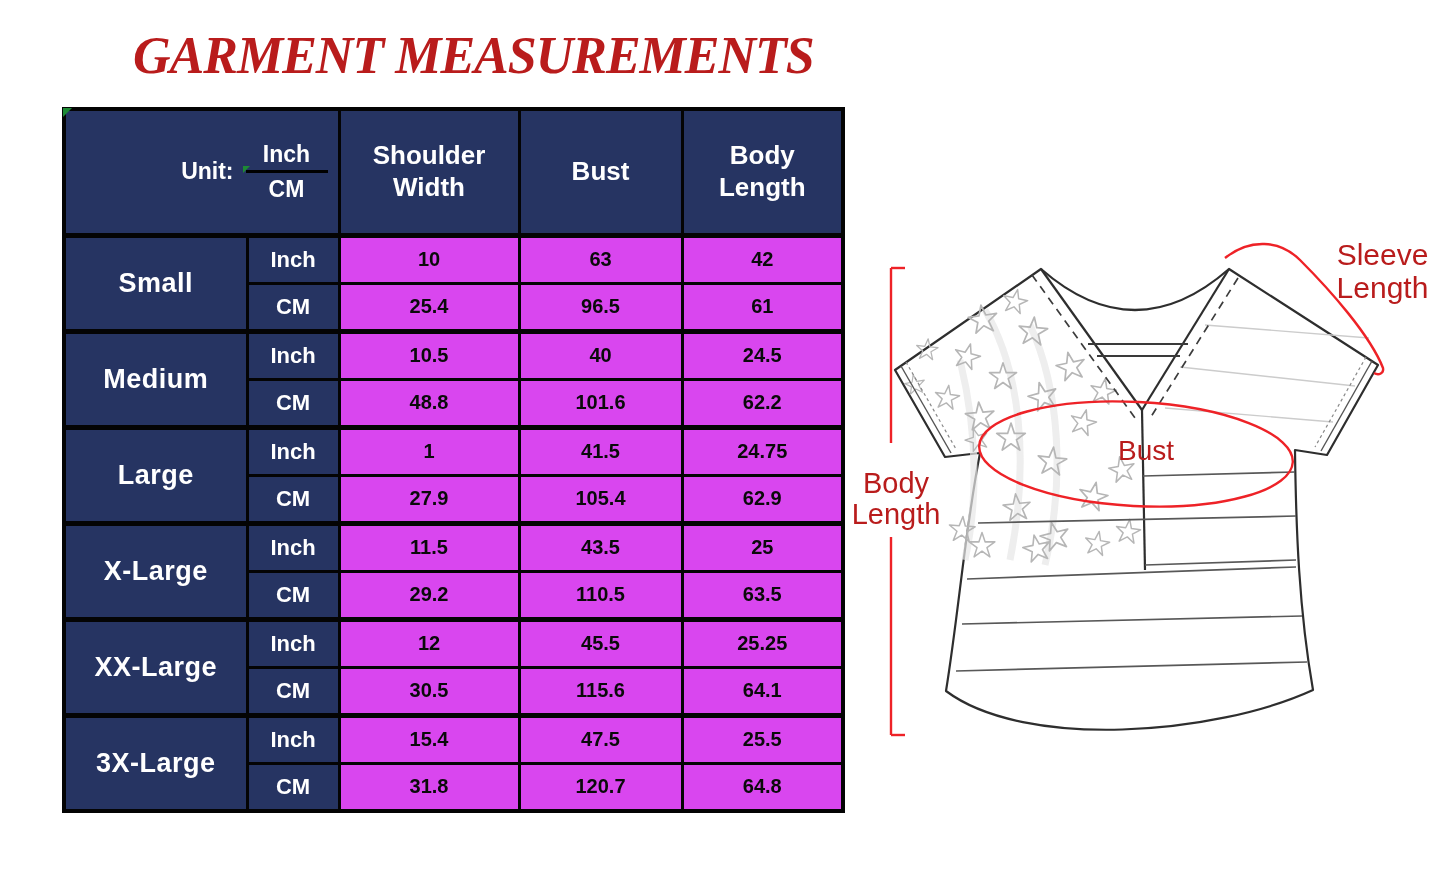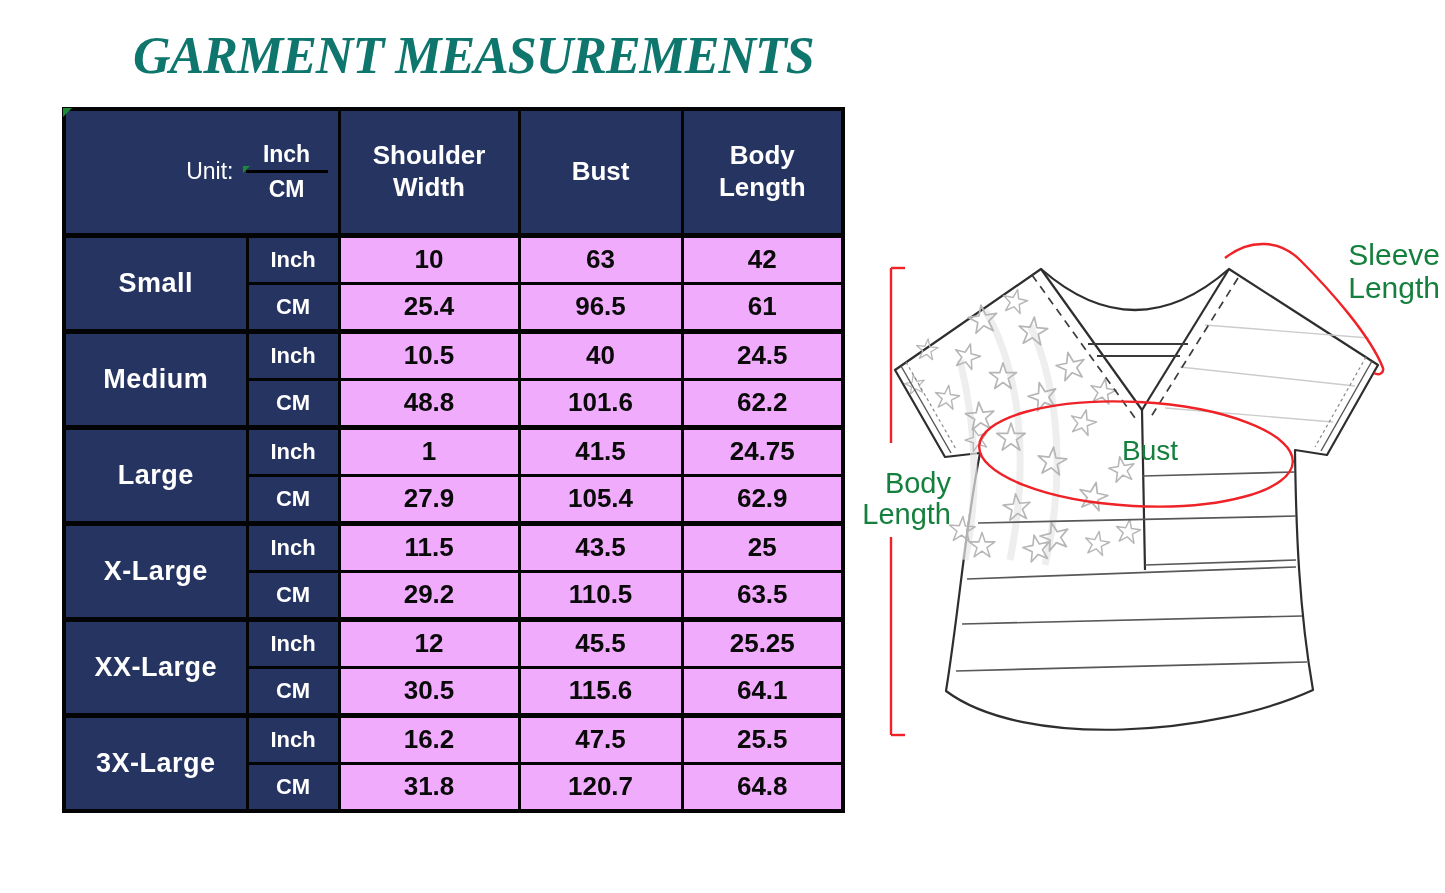--- a/index.html
+++ b/index.html
@@ -1,48 +1,48 @@
 <!DOCTYPE html>
 <html><head>
 <meta charset="utf-8">
 <style>
   html,body{margin:0;padding:0;background:#fff;}
   .page{position:relative;width:1445px;height:893px;background:#ffffff;overflow:hidden;
         font-family:"Liberation Sans",sans-serif;color:#000;}
   .title{position:absolute;left:133px;top:26px;margin:0;
          font-family:"Liberation Serif",serif;font-style:italic;font-weight:bold;
-         font-size:52px;letter-spacing:-1px;color:#0f766e;white-space:nowrap;}
+         font-size:52px;letter-spacing:-1px;color:#b91c1c;white-space:nowrap;}
   
   table.size-chart{position:absolute;left:62px;top:107px;width:779px;
         border-collapse:collapse;table-layout:fixed;}
   .size-chart td,.size-chart th{border:3px solid #040404;padding:0 8px;
         text-align:center;vertical-align:middle;overflow:hidden;}
   .size-chart{border:4px solid #040404;}
   .size-chart tr{height:48px;}
   .size-chart tr.head{height:126px;}
   .size-chart tr.grp>td{border-top-width:5px;}
   .size-chart tr.head>th{border-bottom-width:5px;}
   .navy{background:#263462;color:#ffffff;font-weight:bold;}
   th.meas{font-size:26px;line-height:1.22;}
   td.size-cell{font-size:27px;letter-spacing:.5px;}
   td.unit-cell{font-size:22px;}
-  td.val{background:#f0abfc;color:#0a0a0a;font-weight:bold;font-size:26px;}
+  td.val{background:#d946ef;color:#0a0a0a;font-weight:bold;font-size:20px;}
   .unit-head-inner{display:flex;align-items:center;justify-content:flex-end;
         gap:12px;padding-right:2px;}
-  .unit-word{font-size:23px;font-weight:normal;}
+  .unit-word{font-size:23px;font-weight:bold;}
   .fraction{display:inline-flex;flex-direction:column;width:82px;font-size:23px;
         font-weight:bold;line-height:1.15;}
   .frac-top{border-bottom:3px solid #000;padding-bottom:3px;}
   .frac-bottom{padding-top:3px;}
   
   .corner-artifact{position:absolute;width:0;height:0;}
   .corner-artifact.big{left:63px;top:108px;border-top:9px solid #1d8a35;border-right:9px solid transparent;}
   .corner-artifact.small{left:243px;top:166px;border-top:7px solid #1d8a35;border-right:7px solid transparent;}
   
-  .diagram-label{position:absolute;color:#15803d;text-align:right;
+  .diagram-label{position:absolute;color:#b91c1c;text-align:center;
         white-space:pre-line;font-size:30px;line-height:33px;}
   .label-sleeve{left:1325px;top:238px;width:115px;}
   .label-body{left:841px;top:468px;width:110px;font-size:29px;line-height:31px;}
   .label-bust{left:1114px;top:434px;width:64px;font-size:28px;}
   .tshirt-svg{position:absolute;left:855px;top:230px;width:590px;height:610px;overflow:visible;}
   
   .footnote{position:absolute;left:7px;top:839px;font-size:25px;letter-spacing:-.2px;
         color:#0e0e0e;white-space:nowrap;}
 </style>
 </head>
@@ -142,21 +142,21 @@
     <tr>
       <td class="navy unit-cell">CM</td>
       <td class="val">30.5</td>
       <td class="val">115.6</td>
       <td class="val">64.1</td>
     </tr>
 
     <tr class="grp">
       <td class="navy size-cell" rowspan="2">3X-Large</td>
       <td class="navy unit-cell">Inch</td>
-      <td class="val">16.2</td>
+      <td class="val">15.4</td>
       <td class="val">47.5</td>
       <td class="val">25.5</td>
     </tr>
     <tr>
       <td class="navy unit-cell">CM</td>
       <td class="val">31.8</td>
       <td class="val">120.7</td>
       <td class="val">64.8</td>
     </tr>
   </tbody>

